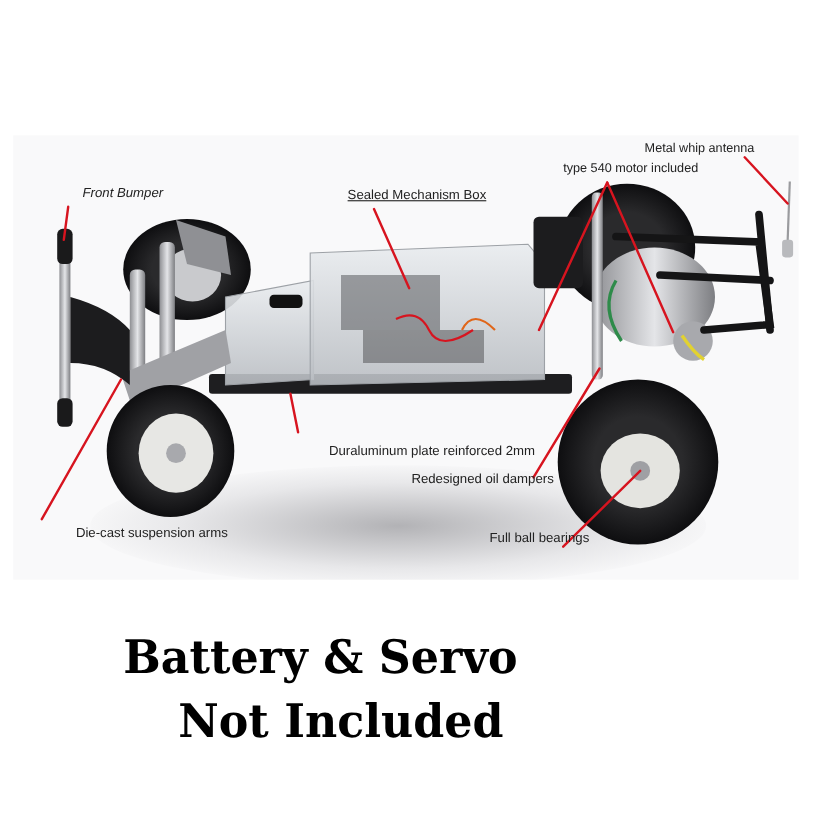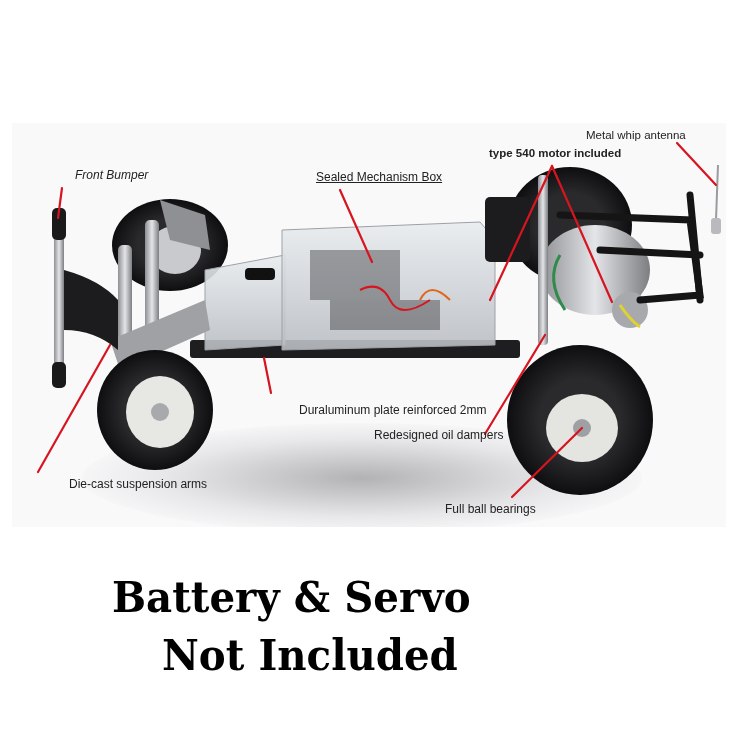--- a/index.html
+++ b/index.html
@@ -114,22 +114,22 @@
     <line x1="271" y1="393" x2="264" y2="358"></line>
     <line x1="485" y1="434" x2="545" y2="335"></line>
     <line x1="38" y1="472" x2="110" y2="345"></line>
     <line x1="512" y1="497" x2="582" y2="428"></line>
   </g>
 </svg>
 
 <span class="callout" style="left:37px; top:168px;font-style:italic;">Front Bumper</span>
 <span class="callout" style="left:278px; top:170px;text-decoration:underline;">Sealed Mechanism Box</span>
 <span class="callout" style="left:548px; top:129px; font-size:11.5px;">Metal whip antenna</span>
-<span class="callout" style="left:451px; top:147px; font-size:11.5px;font-weight:bold;">type 540 motor included</span>
+<span class="callout" style="left:474px; top:147px; font-size:11.5px;">type 540 motor included</span>
 <span class="callout" style="left:261px; top:403px;">Duraluminum plate reinforced 2mm</span>
 <span class="callout" style="left:336px; top:428px;text-align:right;">Redesigned oil dampers</span>
 <span class="callout" style="left:31px; top:477px;">Die-cast suspension arms</span>
-<span class="callout" style="left:407px; top:502px;text-align:center;">Full ball bearings</span>
+<span class="callout" style="left:407px; top:482px;text-align:center;">Full ball bearings</span>
 
 <div class="notice">
   <div class="l1">Battery &amp; Servo</div>
   <div class="l2">Not Included</div>
 </div>
 
 </body></html>

